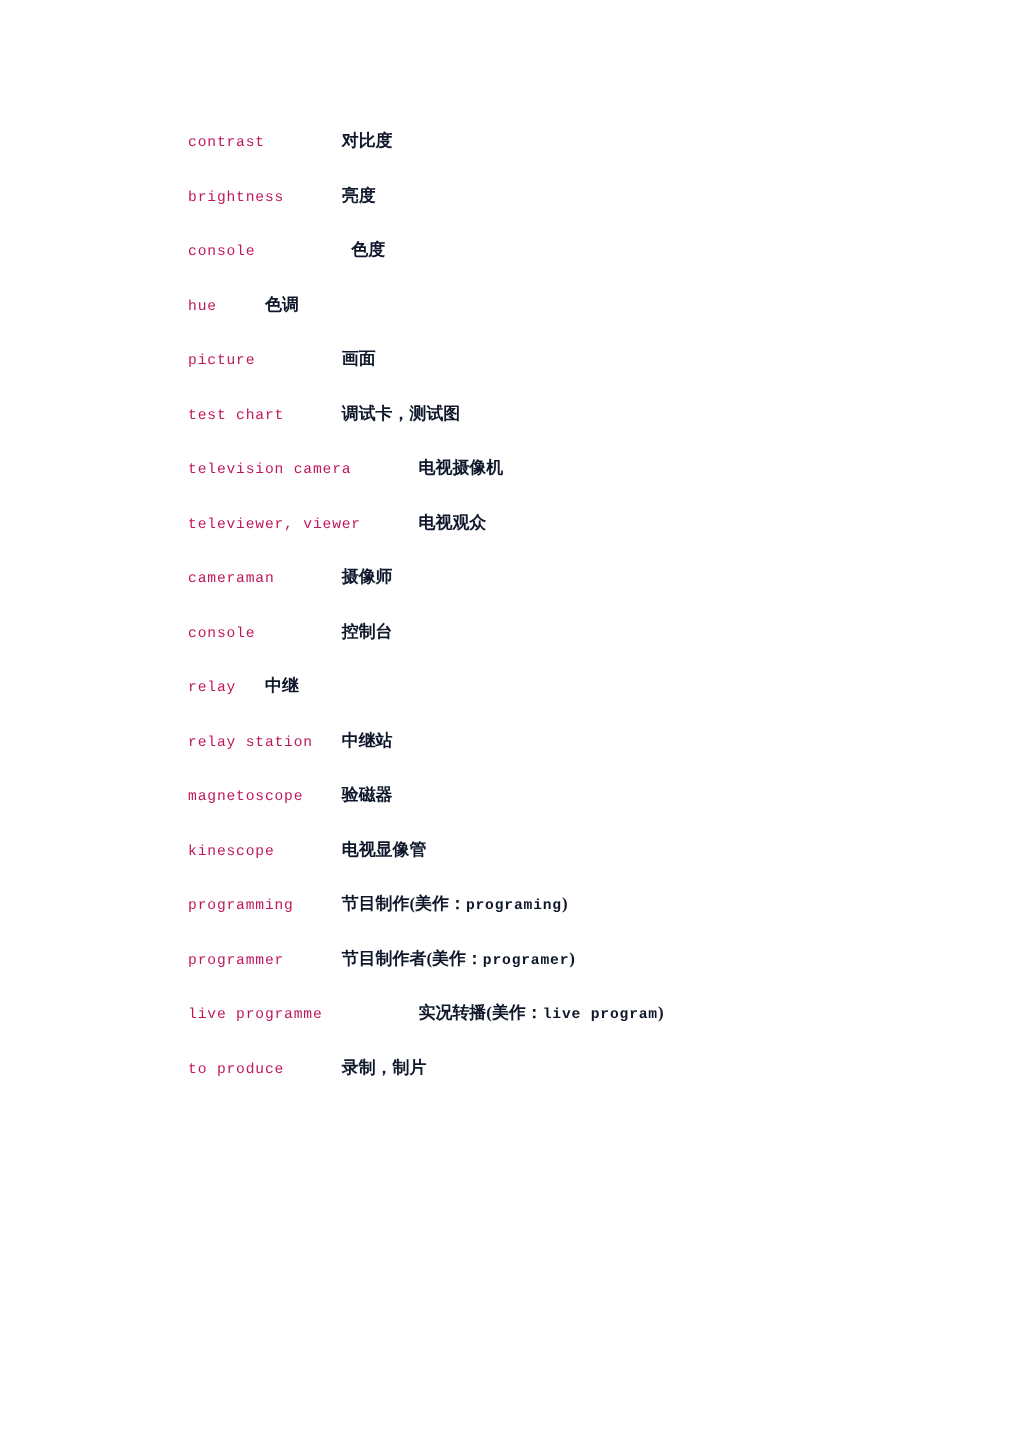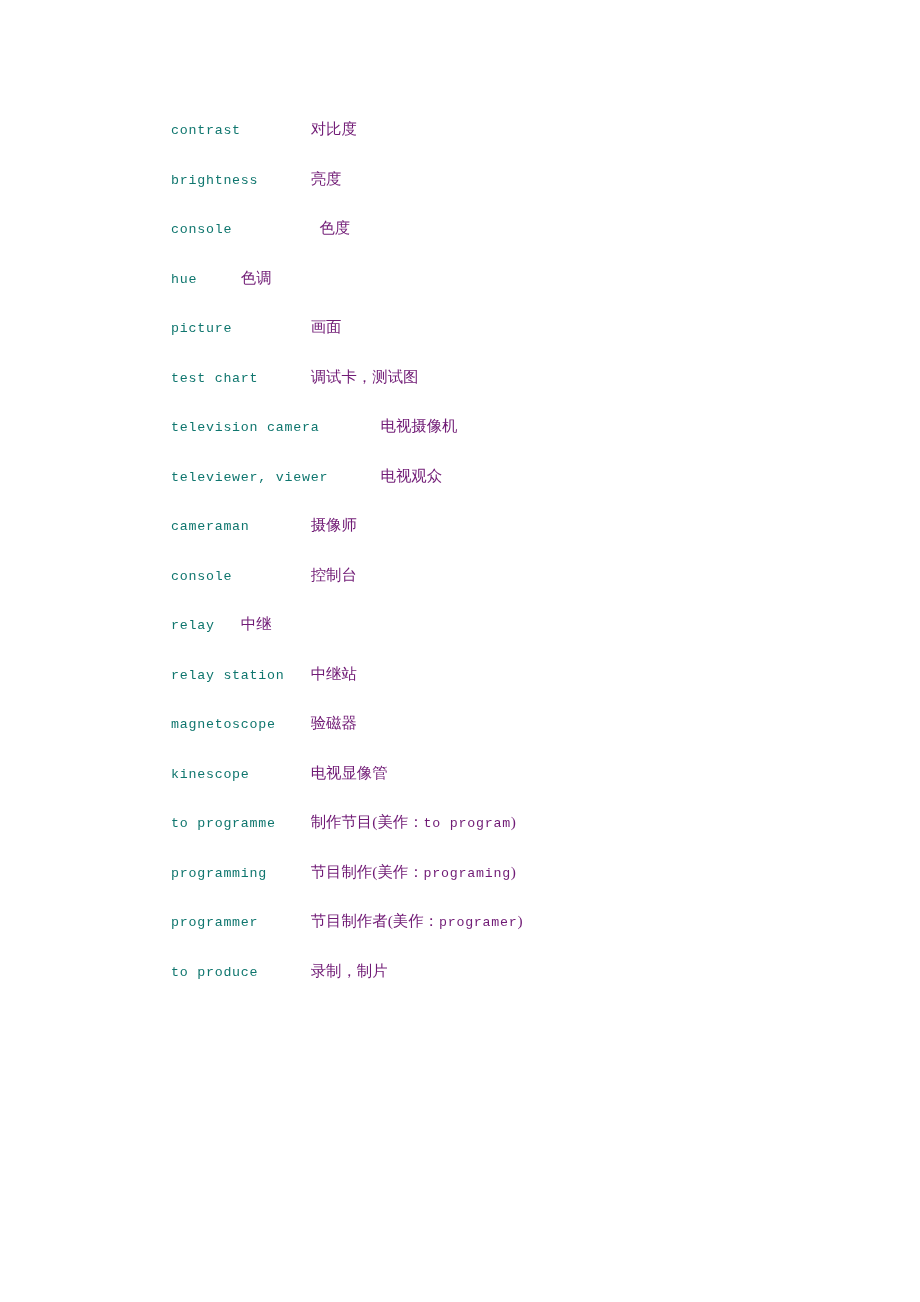--- a/index.html
+++ b/index.html
@@ -34,32 +34,33 @@
     line-height: 49.5px;
     white-space: pre;
     font-size: 0px; 
   }
 
   
   .term {
     font-family: "Liberation Mono", "DejaVu Sans Mono", monospace;
     font-size: 13.3px;
     letter-spacing: 0.75px;
-    color: #0f766e;
+    color: #be185d;
     white-space: pre;
     vertical-align: baseline;
   }
 
   
   .gloss {
     font-family: "Liberation Serif", "DejaVu Serif", serif;
     font-size: 15.4px;
-    color: #701a75;
+    color: #0f172a;
     white-space: pre;
     vertical-align: baseline;
+    font-weight: bold;
   }
 
   
   .gloss .mono {
     font-family: "Liberation Mono", "DejaVu Sans Mono", monospace;
     font-size: 13.3px;
     letter-spacing: 0.75px;
   }
 </style>
 </head>
@@ -74,18 +75,18 @@
       <div class="entry"><span class="term">picture</span><span class="term">         </span><span class="gloss">画面</span></div>
       <div class="entry"><span class="term">test chart</span><span class="term">      </span><span class="gloss">调试卡，测试图</span></div>
       <div class="entry"><span class="term">television camera</span><span class="term">       </span><span class="gloss">电视摄像机</span></div>
       <div class="entry"><span class="term">televiewer, viewer</span><span class="term">      </span><span class="gloss">电视观众</span></div>
       <div class="entry"><span class="term">cameraman</span><span class="term">       </span><span class="gloss">摄像师</span></div>
       <div class="entry"><span class="term">console</span><span class="term">         </span><span class="gloss">控制台</span></div>
       <div class="entry"><span class="term">relay</span><span class="term">   </span><span class="gloss">中继</span></div>
       <div class="entry"><span class="term">relay station</span><span class="term">   </span><span class="gloss">中继站</span></div>
       <div class="entry"><span class="term">magnetoscope</span><span class="term">    </span><span class="gloss">验磁器</span></div>
       <div class="entry"><span class="term">kinescope</span><span class="term">       </span><span class="gloss">电视显像管</span></div>
-      <div class="entry"><span class="term">to programme</span><span class="term">    </span><span class="gloss">制作节目(美作：</span><span class="gloss"><span class="mono">to program</span></span><span class="gloss">)</span></div>
       <div class="entry"><span class="term">programming</span><span class="term">     </span><span class="gloss">节目制作(美作：</span><span class="gloss"><span class="mono">programing</span></span><span class="gloss">)</span></div>
       <div class="entry"><span class="term">programmer</span><span class="term">      </span><span class="gloss">节目制作者(美作：</span><span class="gloss"><span class="mono">programer</span></span><span class="gloss">)</span></div>
+      <div class="entry"><span class="term">live programme</span><span class="term">          </span><span class="gloss">实况转播(美作：</span><span class="gloss"><span class="mono">live program</span></span><span class="gloss">)</span></div>
       <div class="entry"><span class="term">to produce</span><span class="term">      </span><span class="gloss">录制，制片</span></div>
     </div>
 </div>
 
 </body></html>

